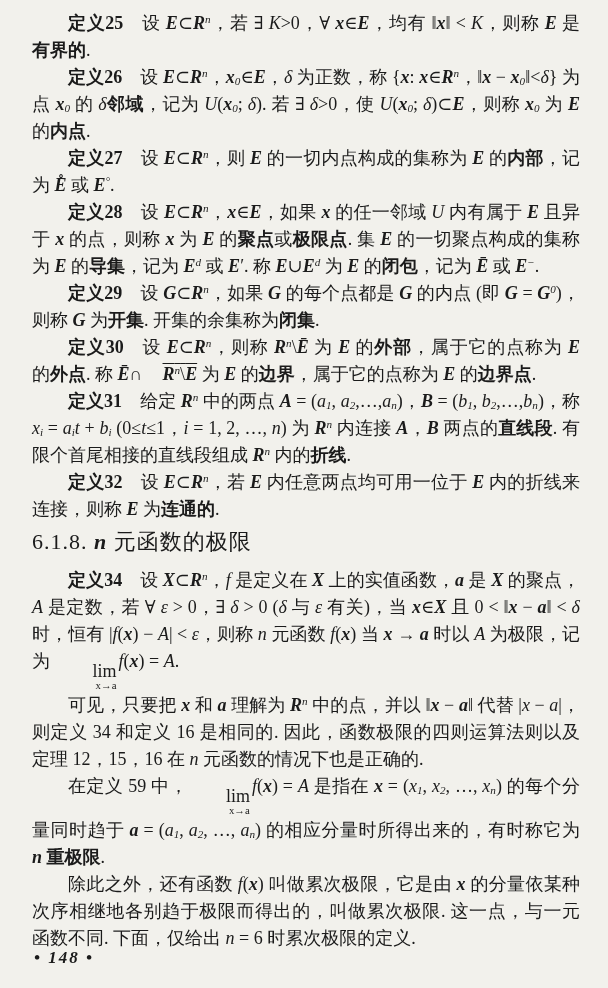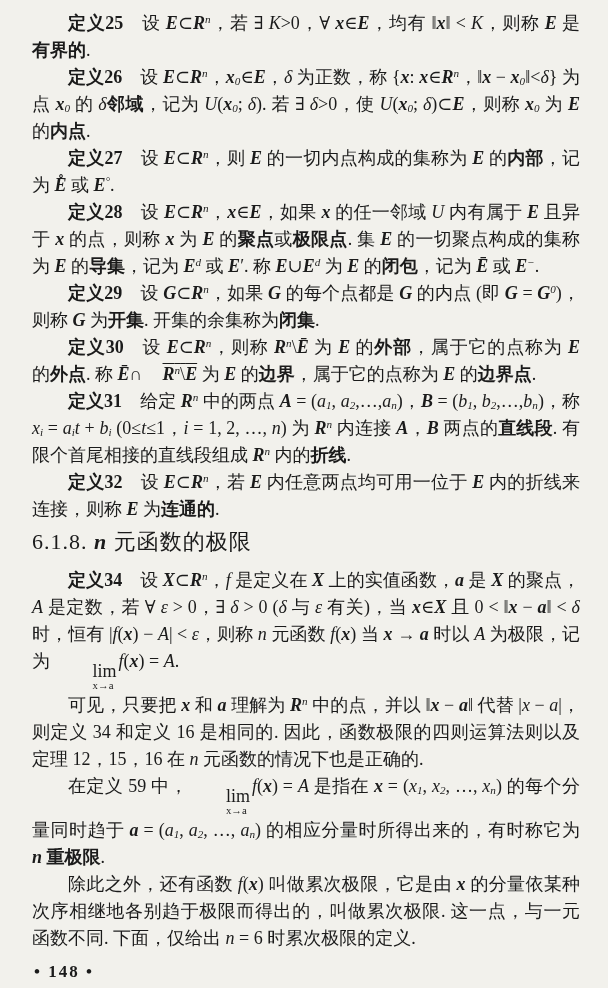--- a/index.html
+++ b/index.html
@@ -39,31 +39,32 @@
     letter-spacing:1px;
   }
   .r{font-style:normal;}
   .b{font-weight:700;}
   .i{font-style:italic;}
   .bi{font-style:italic;font-weight:700;}
   .sup{font-size:0.62em;font-style:italic;vertical-align:0.55em;line-height:0;}
   .sub{font-size:0.62em;font-style:italic;vertical-align:-0.22em;line-height:0;}
   .ov{text-decoration:overline;margin-left:20px;}
   .lim{
-    display:inline-flex;flex-direction:column;align-items:flex-start;
+    display:inline-flex;flex-direction:column;align-items:flex-end;
     vertical-align:-0.55em;line-height:1;margin:0 2px;
   }
   .lim-top{font-style:normal;line-height:1;}
   .lim-under{font-size:0.6em;line-height:1.1;}
   .footer{
     position:absolute;
-    left:34px;bottom:6px;
+    left:34px;bottom:20px;
     font-size:17px;
     font-weight:700;
     letter-spacing:2px;
+    font-style:italic;
   }
 </style>
 </head>
 <body>
 
 <div class="page">
   <div class="doc-body">
       <div class="para"><span class="b">定义25</span><span class="r"> 设 </span><span class="bi">E</span><span class="r">⊂</span><span class="bi">R</span><span class="sup">n</span><span class="r">，若 ∃ </span><span class="i">K</span><span class="r">&gt;0，∀ </span><span class="bi">x</span><span class="r">∈</span><span class="bi">E</span><span class="r">，均有 ‖</span><span class="bi">x</span><span class="r">‖ &lt; </span><span class="i">K</span><span class="r">，则称 </span><span class="bi">E</span><span class="r"> 是</span><span class="b">有界的</span><span class="r">.</span></div>
       <div class="para"><span class="b">定义26</span><span class="r"> 设 </span><span class="bi">E</span><span class="r">⊂</span><span class="bi">R</span><span class="sup">n</span><span class="r">，</span><span class="bi">x</span><span class="sub">0</span><span class="r">∈</span><span class="bi">E</span><span class="r">，</span><span class="i">δ</span><span class="r"> 为正数，称 {</span><span class="bi">x</span><span class="r">: </span><span class="bi">x</span><span class="r">∈</span><span class="bi">R</span><span class="sup">n</span><span class="r">，‖</span><span class="bi">x</span><span class="r"> − </span><span class="bi">x</span><span class="sub">0</span><span class="r">‖&lt;</span><span class="i">δ</span><span class="r">} 为点 </span><span class="bi">x</span><span class="sub">0</span><span class="r"> 的 </span><span class="i">δ</span><span class="b">邻域</span><span class="r">，记为 </span><span class="i">U</span><span class="r">(</span><span class="bi">x</span><span class="sub">0</span><span class="r">; </span><span class="i">δ</span><span class="r">). 若 ∃ </span><span class="i">δ</span><span class="r">&gt;0，使 </span><span class="i">U</span><span class="r">(</span><span class="bi">x</span><span class="sub">0</span><span class="r">; </span><span class="i">δ</span><span class="r">)⊂</span><span class="bi">E</span><span class="r">，则称 </span><span class="bi">x</span><span class="sub">0</span><span class="r"> 为 </span><span class="bi">E</span><span class="r"> 的</span><span class="b">内点</span><span class="r">.</span></div>
       <div class="para"><span class="b">定义27</span><span class="r"> 设 </span><span class="bi">E</span><span class="r">⊂</span><span class="bi">R</span><span class="sup">n</span><span class="r">，则 </span><span class="bi">E</span><span class="r"> 的一切内点构成的集称为 </span><span class="bi">E</span><span class="r"> 的</span><span class="b">内部</span><span class="r">，记为 </span><span class="bi">E̊</span><span class="r"> 或 </span><span class="bi">E</span><span class="sup">°</span><span class="r">.</span></div>

